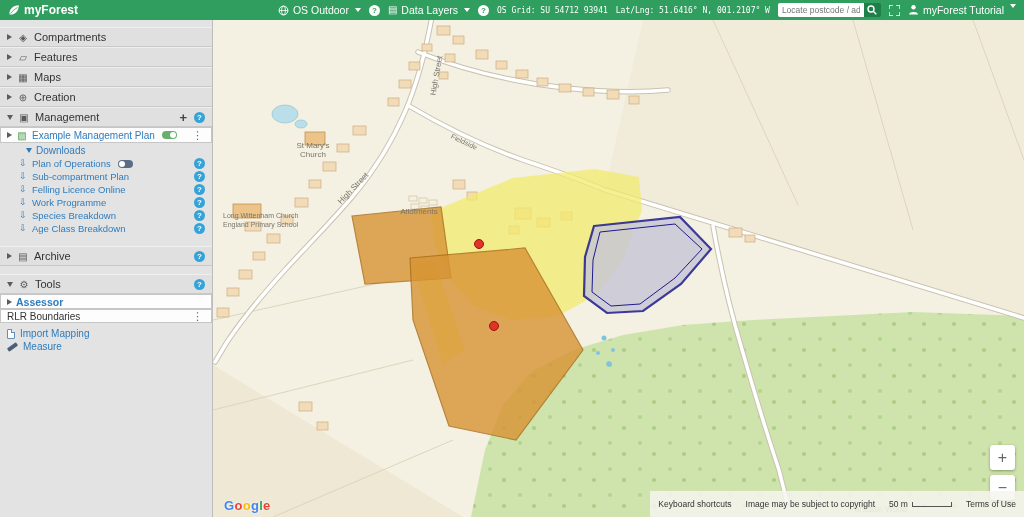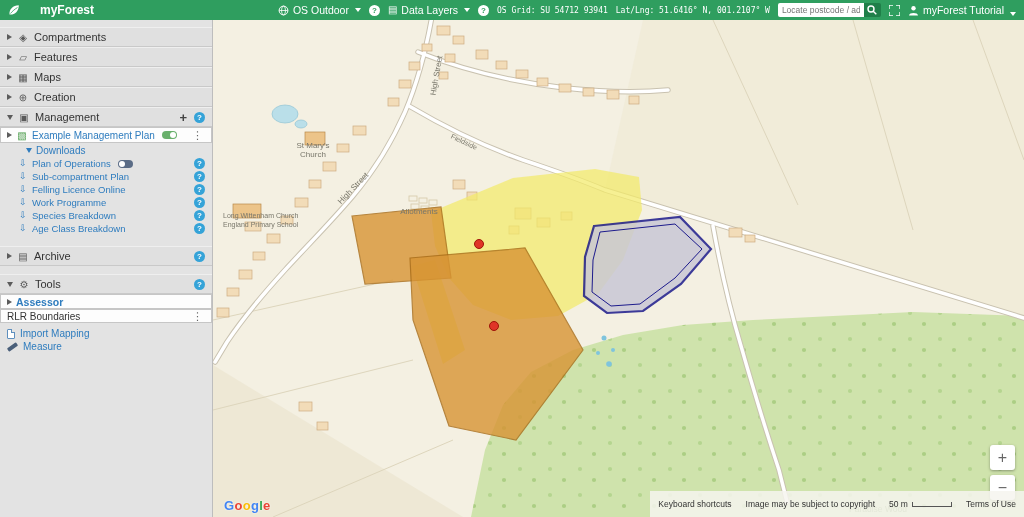--- a/index.html
+++ b/index.html
@@ -3,36 +3,36 @@
 <meta charset="utf-8">
 <style>
   * { box-sizing: border-box; margin: 0; padding: 0; }
   html, body { width: 1024px; height: 517px; overflow: hidden; }
   body { font-family: "Liberation Sans", sans-serif; background: #e3e3e3; }
   .app { width: 1024px; height: 517px; display: flex; flex-direction: column; }
 
   
   .topbar { flex: 0 0 20px; height: 20px; background: #2f9e5f; display: flex; align-items: center;
             padding: 0 8px; gap: 8px; color: #fff; }
-  .brand { display: flex; align-items: center; gap: 20px; font-weight: bold; font-size: 12px; }
+  .brand { display: flex; align-items: center; gap: 4px; font-weight: bold; font-size: 12px; }
   .hspacer { flex: 1; }
   .hctl { display: flex; align-items: center; gap: 4px; font-size: 10.5px; cursor: pointer; white-space: nowrap; }
   .hicn { font-size: 10px; opacity: .95; line-height: 1; }
   .dcaret { width: 0; height: 0; border-left: 3px solid transparent; border-right: 3px solid transparent;
             border-top: 4px solid #fff; margin-left: 2px; }
   .hhelp { width: 11px; height: 11px; border-radius: 50%; background: #fff; color: #2f9e5f;
            font-size: 8px; font-weight: bold; text-align: center; line-height: 11px; cursor: pointer; flex: 0 0 auto; }
   .readout { font-family: "DejaVu Sans Mono", monospace; font-size: 8px; display: flex; gap: 8px; white-space: nowrap; }
   .search { display: flex; align-items: center; }
   .search-input { width: 86px; height: 14px; font-size: 8.5px; border: none; border-radius: 2px 0 0 2px;
                   padding: 0 4px; outline: none; font-family: "Liberation Sans", sans-serif; color: #333; }
   .search-btn { width: 17px; height: 14px; background: #1f7f49; border: none; border-radius: 0 2px 2px 0;
                 display: flex; align-items: center; justify-content: center; cursor: pointer; }
   .fs { display: flex; cursor: pointer; }
-  .account { display: flex; align-items: flex-end; gap: 4px; font-size: 10.5px; cursor: pointer; white-space: nowrap; }
+  .account { display: flex; align-items: flex-start; gap: 4px; font-size: 10.5px; cursor: pointer; white-space: nowrap; }
 
   
   .main { flex: 1; display: flex; min-height: 0; }
 
   
   .sidebar { width: 213px; flex: 0 0 213px; background: #e3e3e3; border-right: 1px solid #bdbdbd;
              padding-top: 7px; color: #3c3c3c; overflow: hidden; }
   .sec { height: 20px; display: flex; align-items: center; gap: 5px; padding: 0 7px;
          background: #e0e0e0; border-top: 1px solid #efefef; border-bottom: 1px solid #c9c9c9; cursor: pointer; }
   .tri-r { width: 0; height: 0; border-left: 5px solid #5c5c5c; border-top: 3.5px solid transparent;

